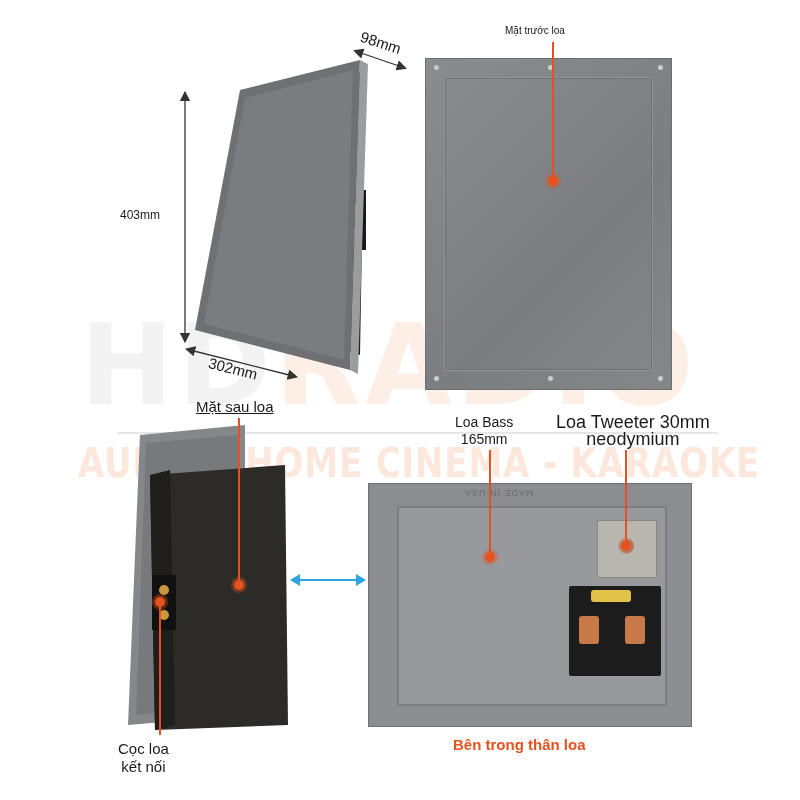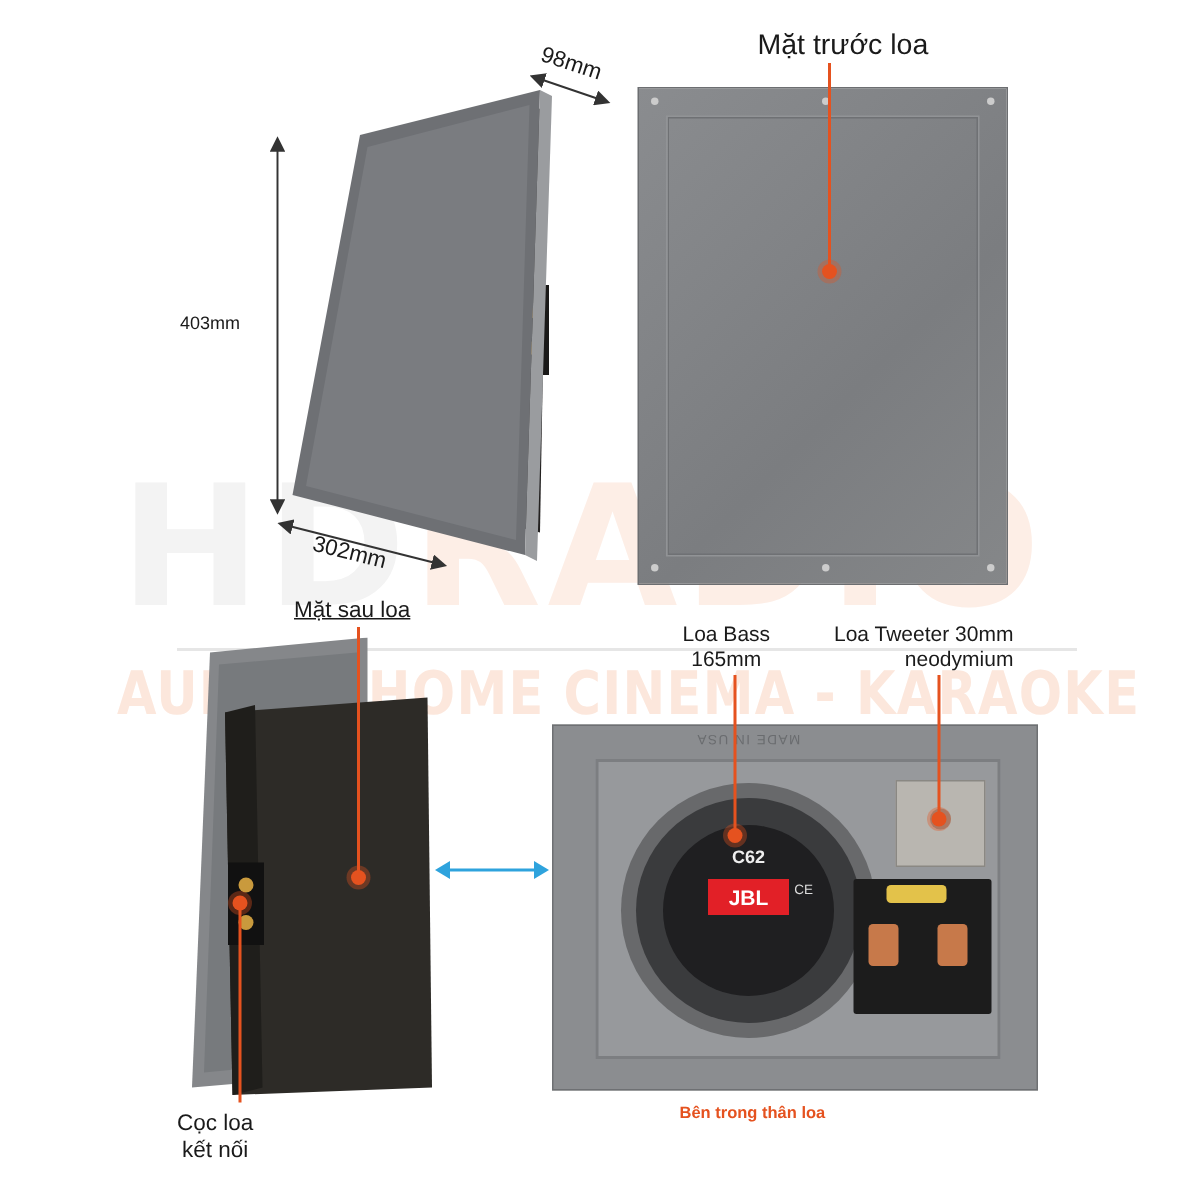--- a/index.html
+++ b/index.html
@@ -5,21 +5,21 @@
   html,body{margin:0;padding:0;background:#fff;}
   body{width:800px;height:800px;position:relative;overflow:hidden;font-family:"Liberation Sans",sans-serif;color:#222;}
   .abs{position:absolute;}
   .label{position:absolute;font-size:14px;color:#1a1a1a;text-align:center;line-height:17px;white-space:nowrap;}
   .wm-big{position:absolute;left:80px;top:300px;font-family:"DejaVu Sans",sans-serif;font-weight:bold;font-size:112px;letter-spacing:4px;color:#f3f3f3;white-space:nowrap;}
   .wm-big span.r{color:#fdeee6;}
   .wm-sub{position:absolute;left:78px;top:440px;font-family:"DejaVu Sans",sans-serif;font-weight:bold;font-size:40px;letter-spacing:1px;color:#fce7dc;white-space:nowrap;transform:scaleX(0.85);transform-origin:left top;}
   .wm-line{position:absolute;left:118px;top:432px;width:600px;height:2px;background:#e6e6e6;}
   .lead{position:absolute;width:2px;background:#e5521f;}
   .dot{position:absolute;width:10px;height:10px;border-radius:50%;background:#e5521f;box-shadow:0 0 0 3px rgba(229,82,31,0.35);}
-  .orange-title{position:absolute;font-weight:bold;color:#e5521f;font-size:11px;white-space:nowrap;}
+  .orange-title{position:absolute;font-weight:bold;color:#e5521f;font-size:15px;white-space:nowrap;}
 </style>
 </head>
 <body>
 
 <div class="wm-big"><span>HD</span><span class="r">RADIO</span></div>
 <div class="wm-line"></div>
 <div class="wm-sub">AUDIO - HOME CINEMA - KARAOKE</div>
 
 <svg class="abs" style="left:150px;top:40px" width="240" height="340">
 
@@ -40,21 +40,21 @@
     </marker>
   </defs>
   <line x1="185" y1="96" x2="185" y2="338" stroke="#333" stroke-width="1.3" marker-start="url(#ah)" marker-end="url(#ah)"></line>
   <line x1="358" y1="52" x2="402" y2="67" stroke="#333" stroke-width="1.3" marker-start="url(#ah)" marker-end="url(#ah)"></line>
   <line x1="190" y1="350" x2="293" y2="376" stroke="#333" stroke-width="1.3" marker-start="url(#ah)" marker-end="url(#ah)"></line>
 </svg>
 <div class="label" style="left:360px;top:34px;transform:rotate(18deg);font-size:15px;">98mm</div>
 <div class="label" style="left:120px;top:207px;font-size:12px;">403mm</div>
 <div class="label" style="left:208px;top:360px;transform:rotate(14deg);font-size:15px;">302mm</div>
 
-<div class="label" style="left:505px;top:22px;font-size:19px;">Mặt trước loa</div>
+<div class="label" style="left:505px;top:22px;font-size:10px;">Mặt trước loa</div>
 <div class="abs" style="left:425px;top:58px;width:245px;height:330px;background:linear-gradient(135deg,#8a8c8f,#7b7d80 60%,#858789);border:1px solid #6c6e71;">
   <div class="abs" style="left:18px;top:18px;right:18px;bottom:18px;border:1px solid #919396;box-shadow:inset 0 0 0 1px #6f7174;"></div>
   <div class="abs" style="left:8px;top:6px;width:5px;height:5px;border-radius:50%;background:#ccc;"></div>
   <div class="abs" style="left:122px;top:6px;width:5px;height:5px;border-radius:50%;background:#ccc;"></div>
   <div class="abs" style="right:8px;top:6px;width:5px;height:5px;border-radius:50%;background:#ccc;"></div>
   <div class="abs" style="left:8px;bottom:8px;width:5px;height:5px;border-radius:50%;background:#ccc;"></div>
   <div class="abs" style="left:122px;bottom:8px;width:5px;height:5px;border-radius:50%;background:#ccc;"></div>
   <div class="abs" style="right:8px;bottom:8px;width:5px;height:5px;border-radius:50%;background:#ccc;"></div>
 </div>
 <div class="lead" style="left:552px;top:42px;height:135px;"></div>
@@ -82,35 +82,28 @@
 <svg class="abs" style="left:290px;top:568px" width="76" height="24">
   <line x1="8" y1="12" x2="68" y2="12" stroke="#2ea3dd" stroke-width="2"></line>
   <path d="M0,12 L10,6 L10,18 z" fill="#2ea3dd"></path>
   <path d="M76,12 L66,6 L66,18 z" fill="#2ea3dd"></path>
 </svg>
 
 <div class="label" style="left:455px;top:414px;font-size:14px;">
   <div>Loa Bass</div>
   <div>165mm</div>
 </div>
-<div class="label" style="left:556px;top:414px;font-size:14px;text-align:right;">
+<div class="label" style="left:556px;top:414px;font-size:18px;">
   <div>Loa Tweeter 30mm</div>
   <div>neodymium</div>
 </div>
 <div class="abs" style="left:368px;top:483px;width:322px;height:242px;background:#8b8d90;border:1px solid #6e7073;">
   <div class="abs" style="left:28px;top:22px;width:266px;height:196px;background:#97999c;border:2px solid #7c7e81;"></div>
   <div class="abs" style="left:95px;top:4px;font-size:9px;color:#6a6c6f;letter-spacing:1px;transform:rotate(180deg);">MADE IN USA</div>
 
-  <div class="abs" style="left:55px;top:48px;width:150px;height:150px;border-radius:50%;background:#3a3b3d;box-shadow:0 0 0 10px #68696b;">
-    <div class="abs" style="left:18px;top:18px;width:114px;height:114px;border-radius:50%;background:#1f1f21;">
-      <div class="abs" style="left:0;right:0;top:14px;text-align:center;color:#eee;font-weight:bold;font-size:12px;">C62</div>
-      <div class="abs" style="left:30px;top:36px;width:54px;height:24px;background:#e22027;color:#fff;font-weight:bold;font-size:14px;text-align:center;line-height:24px;">JBL</div>
-      <div class="abs" style="right:14px;top:38px;color:#ddd;font-size:9px;">CE</div>
-    </div>
-  </div>
 
   <div class="abs" style="left:228px;top:36px;width:58px;height:56px;background:#b9b6b0;border:1px solid #8a8883;">
     <div class="abs" style="left:22px;top:18px;width:14px;height:14px;border-radius:50%;background:#8f8c86;"></div>
   </div>
 
   <div class="abs" style="left:200px;top:102px;width:92px;height:90px;background:#1c1c1c;border-radius:2px;">
     <div class="abs" style="left:22px;top:4px;width:40px;height:12px;background:#e3c24a;border-radius:3px;"></div>
     <div class="abs" style="left:10px;top:30px;width:20px;height:28px;background:#c7794a;border-radius:3px;"></div>
     <div class="abs" style="left:56px;top:30px;width:20px;height:28px;background:#c7794a;border-radius:3px;"></div>
   </div>

